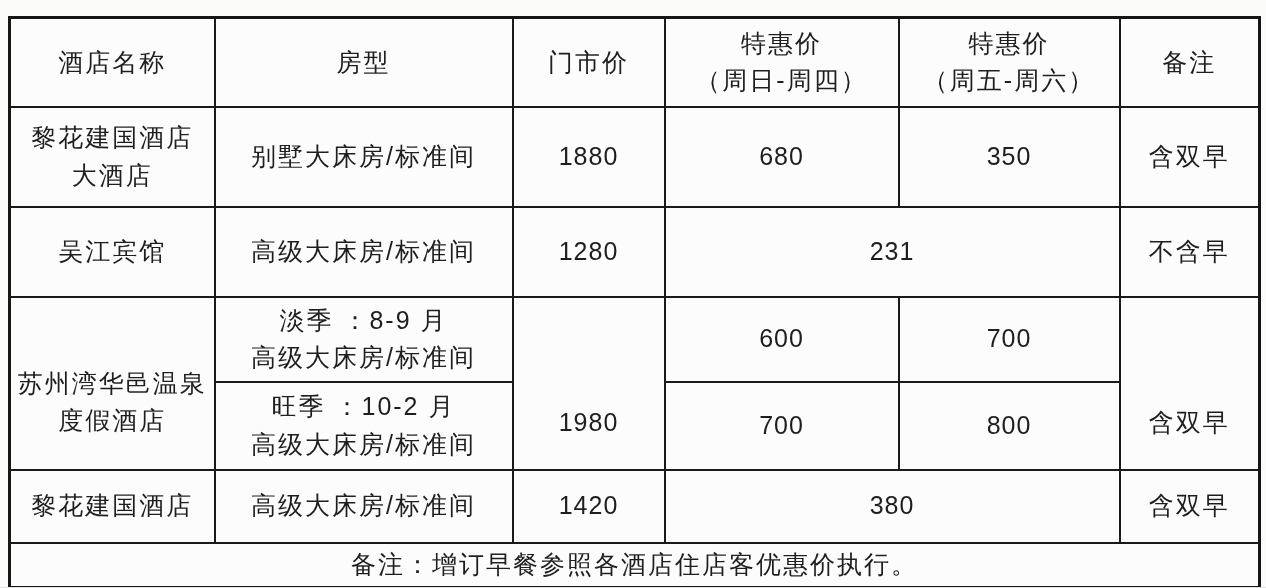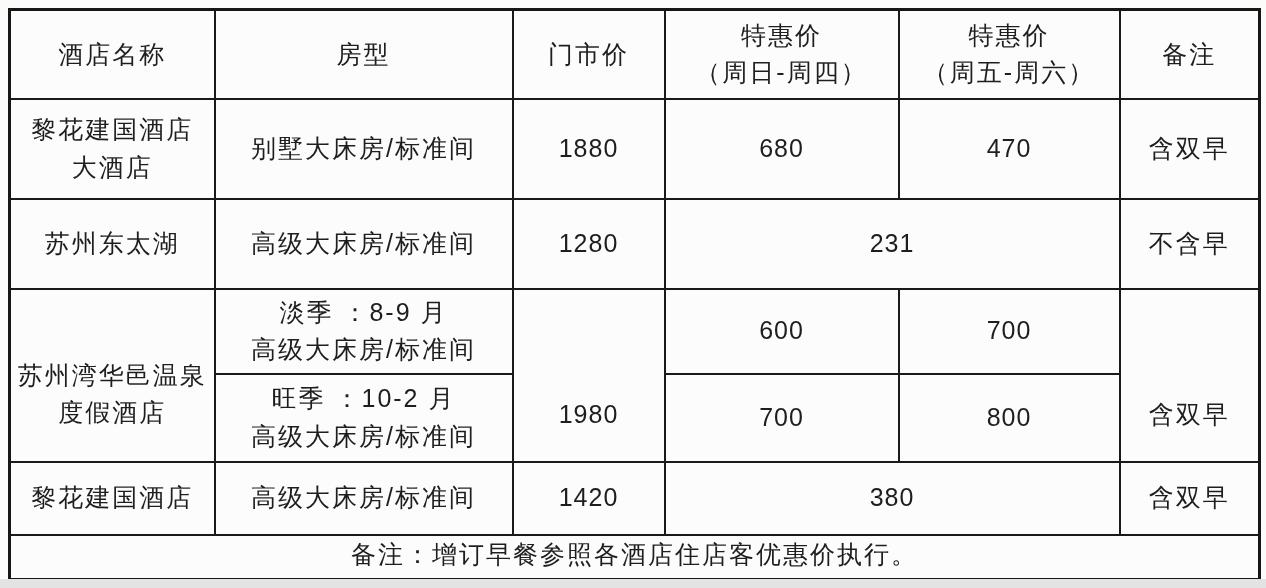--- a/index.html
+++ b/index.html
@@ -4,21 +4,21 @@
 <style>
   * { box-sizing: border-box; }
   html, body {
     margin: 0; padding: 0;
     width: 1266px; height: 588px;
     background: #fbfbfa;
     font-family: "Liberation Sans", sans-serif;
     color: #1e1e1e;
     overflow: hidden;
   }
-  .stage { position: relative; width: 1266px; height: 420px; }
+  .stage { position: relative; width: 1266px; height: 420px; margin-top: 8px; }
   .bottom-strip {
     position: absolute; left: 0; top: 579px; width: 1266px; height: 9px;
     background: #e3e3e3;
   }
   table.price-table {
     position: absolute; left: 8px; top: 8px;
     width: 1250px;
     border-collapse: collapse;
     table-layout: fixed;
     background: #fcfcfc;
@@ -38,21 +38,21 @@
   .line { display: block; }
   
   .push-40 { margin-top: 80px; }
   .push-19 { margin-top: 38px; }
   .row-header  { height: 89px; }
   .row-r1      { height: 100px; }
   .row-r2      { height: 90px; }
   .row-r3a     { height: 85px; }
   .row-r3b     { height: 88px; }
   .row-r4      { height: 73px; }
-  .row-footer  { height: 45px; font-family: Liberation Mono, monospace; }
+  .row-footer  { height: 45px; }
   .footer-cell { font-size: 26px; letter-spacing: 2px; }
   .watermark {
     position: absolute;
     right: 14px; top: 540px;
     font-size: 33px;
     font-weight: bold;
     letter-spacing: 3px;
     color: #ffffff;
     -webkit-text-stroke: 2px #262626;
     text-shadow:
@@ -93,26 +93,26 @@
     </tr>
 
     <tr class="row-r1">
       <td>
         <span class="line">黎花建国酒店</span>
         <span class="line">大酒店</span>
       </td>
       <td>别墅大床房/标准间</td>
       <td class="num">1880</td>
       <td class="num">680</td>
-      <td class="num">470</td>
+      <td class="num">350</td>
       <td>含双早</td>
     </tr>
 
     <tr class="row-r2">
-      <td>苏州东太湖</td>
+      <td>吴江宾馆</td>
       <td>高级大床房/标准间</td>
       <td class="num">1280</td>
       <td class="num" colspan="2">231</td>
       <td>不含早</td>
     </tr>
 
     <tr class="row-r3a">
       <td rowspan="2">
         <div class="push-19">
           <span class="line">苏州湾华邑温泉</span>

